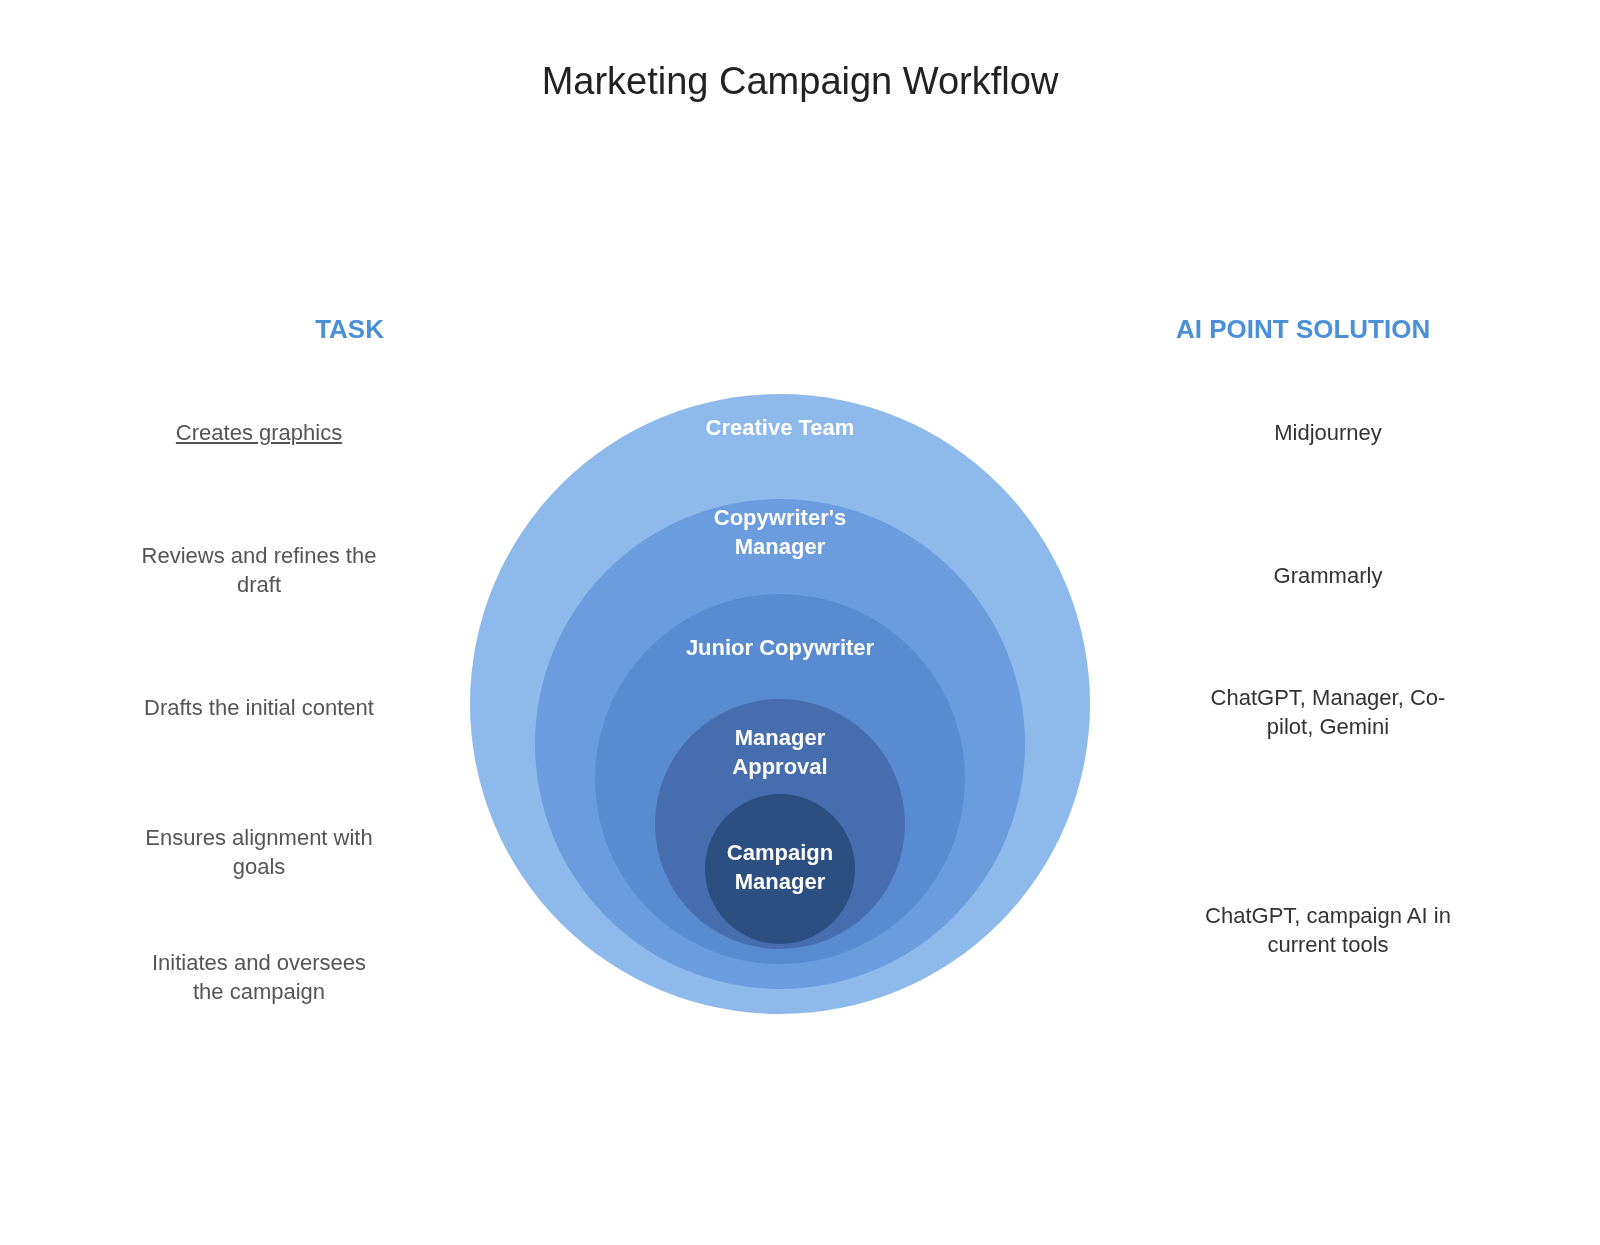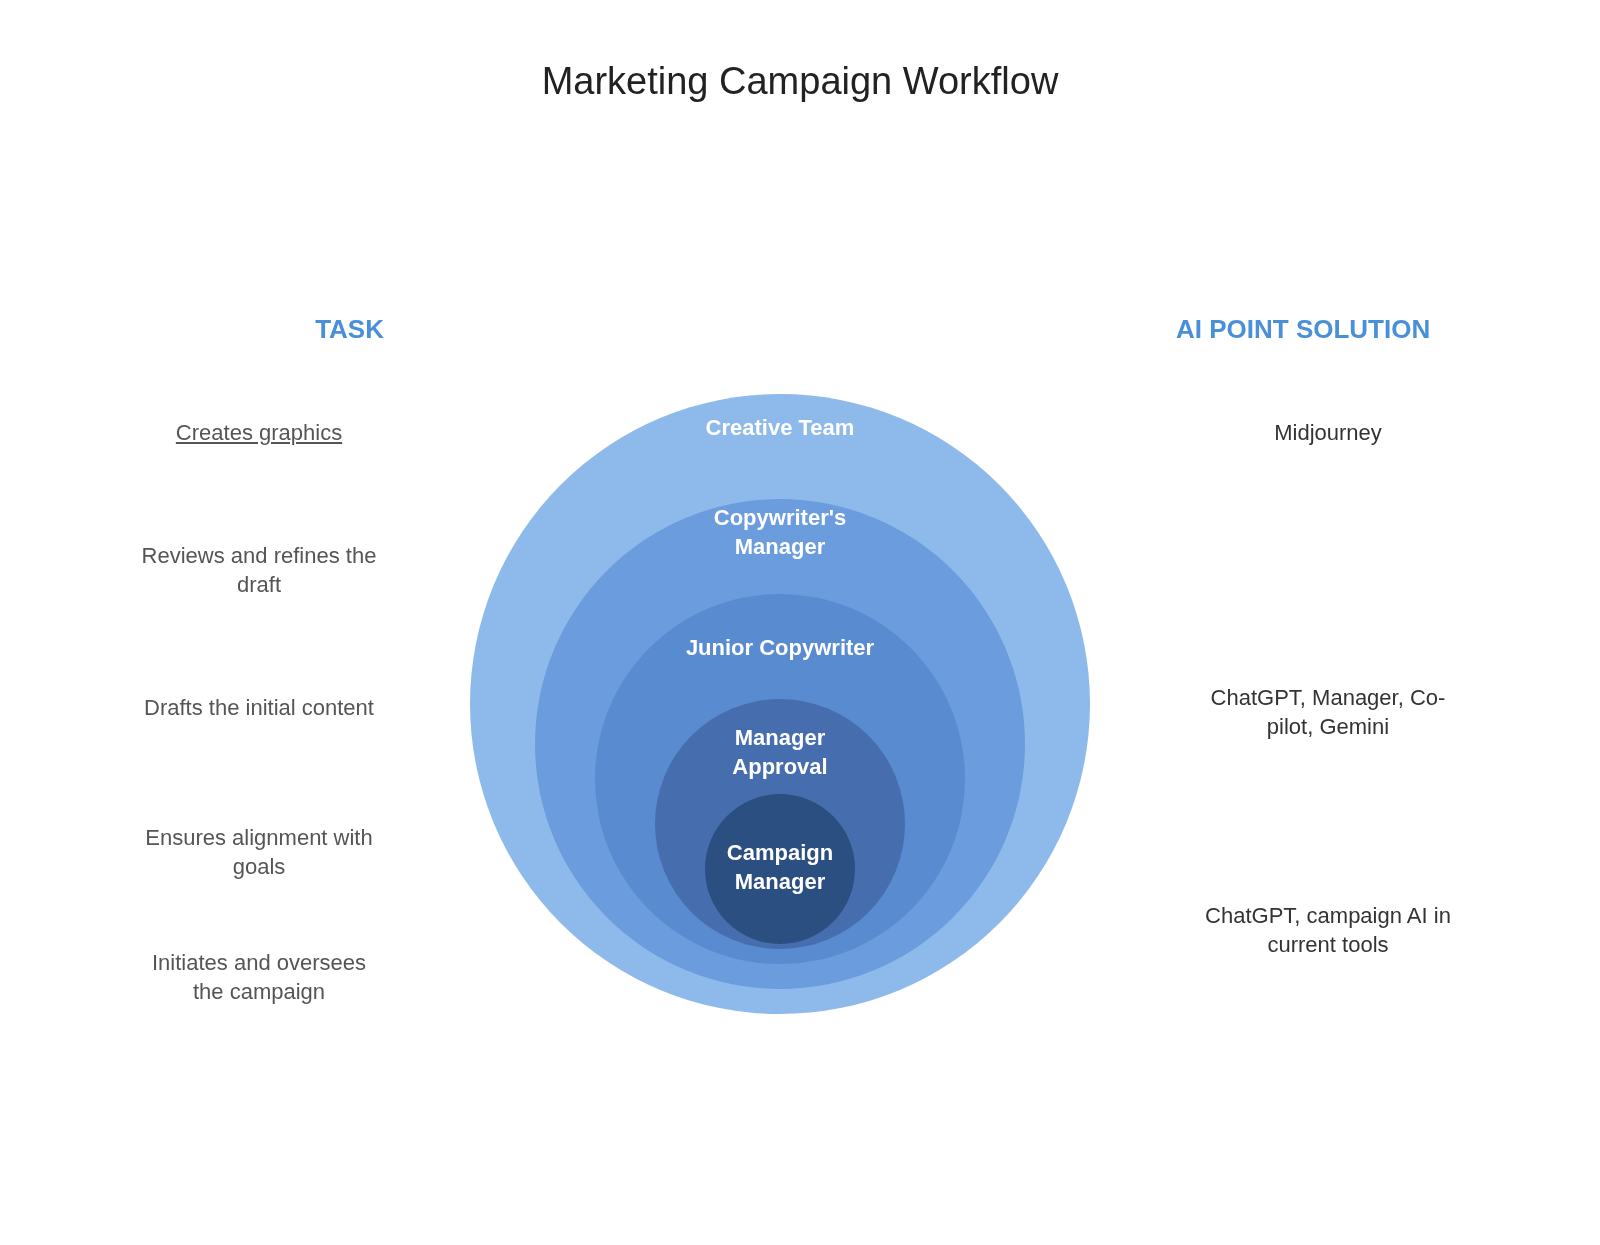--- a/index.html
+++ b/index.html
@@ -145,20 +145,21 @@
         <text x="330" y="335" text-anchor="middle" fill="white" font-size="22" font-weight="600" font-family="Arial, sans-serif" dominant-baseline="middle">Junior Copywriter</text>
         <text x="330" y="445" text-anchor="middle" fill="white" font-size="22" font-weight="600" font-family="Arial, sans-serif"><tspan x="330" dy="0" y="431">Manager</tspan><tspan x="330" dy="1.3em">Approval</tspan></text>
         <text x="330" y="560" text-anchor="middle" fill="white" font-size="22" font-weight="600" font-family="Arial, sans-serif"><tspan x="330" dy="0" y="546">Campaign</tspan><tspan x="330" dy="1.3em">Manager</tspan></text>
       </svg>
   </div>
 
   <div class="right-col">
     <span class="col-header">AI POINT SOLUTION</span>
 
   <div class="ai-item" style="top: 105px;">Midjourney</div>
+      <div class="ai-item" style="top: 248px;">Grammarly</div>
       <div class="ai-item" style="top: 370px;">ChatGPT, Manager,
 Co-pilot, Gemini</div>
       <div class="ai-item" style="top: 588px;">ChatGPT,
 campaign AI in
 current tools</div>
     </div>
 
 </div>
 
 </body></html>

